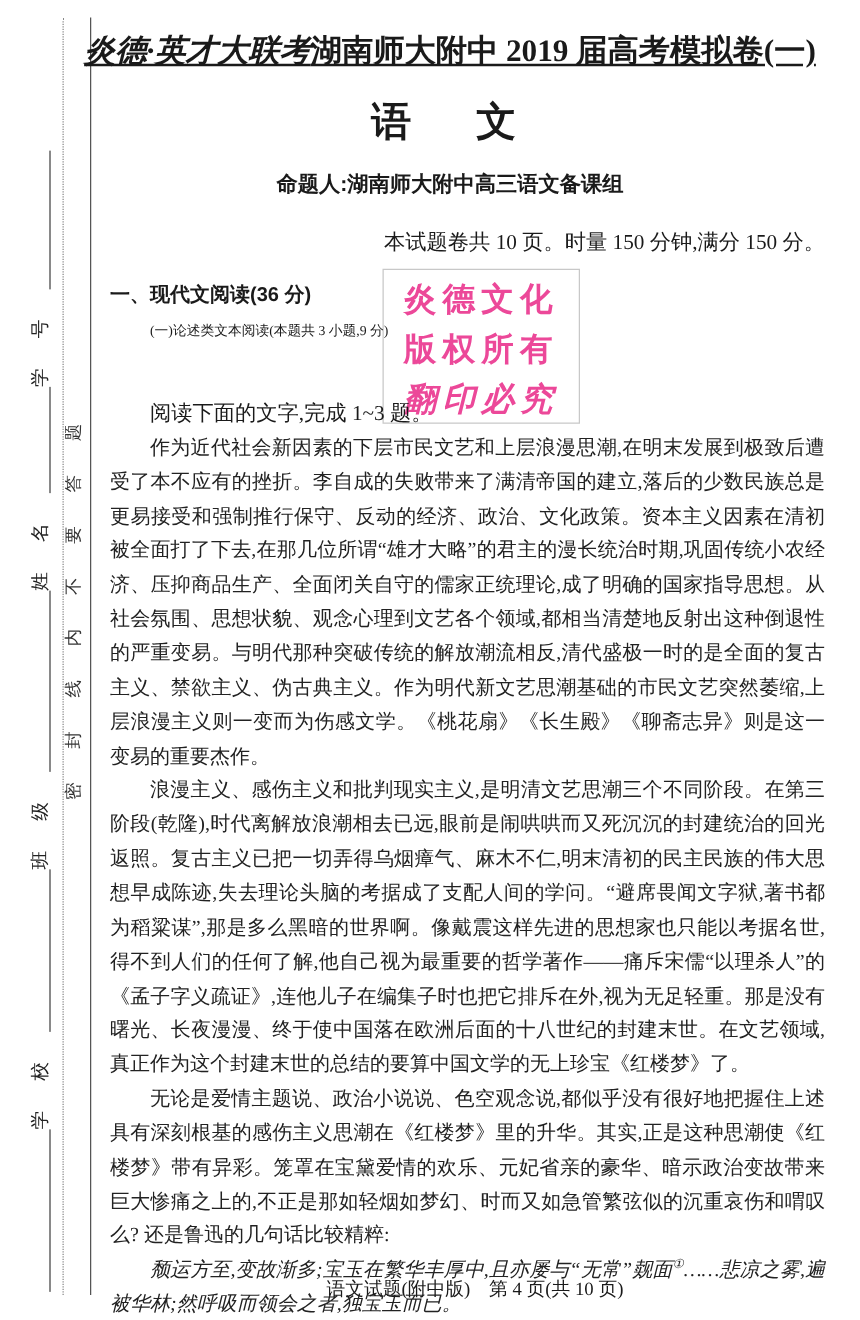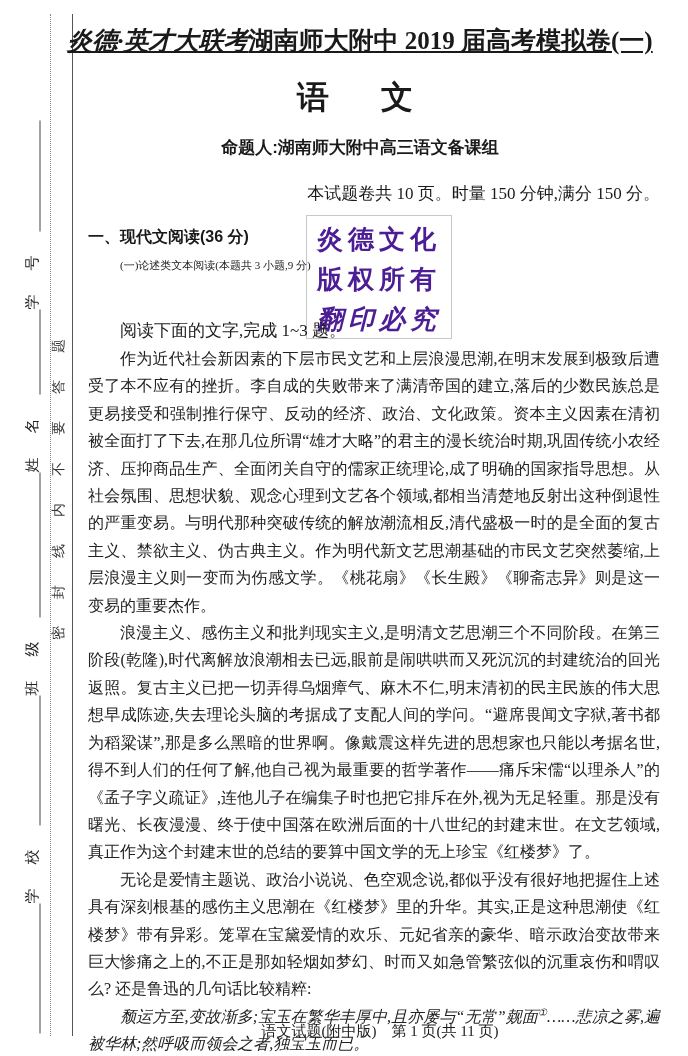--- a/index.html
+++ b/index.html
@@ -22,23 +22,23 @@
     transform:rotate(-90deg); transform-origin:center;
     display:flex; align-items:center; justify-content:center;
     font-size:15px; color:#222; white-space:nowrap;
   }
   .fields-col .field-label { letter-spacing:24px; }
   .fields-col .blank { display:inline-block; height:9px; border-bottom:1px solid #444; align-self:center; margin-top:8px; }
   .blank.b0 { width:130px; } .blank.b1 { width:130px; } .blank.b2 { width:145px; }
   .blank.b3 { width:85px;  } .blank.b4 { width:111px; }
   
   .watermark {
-    position:absolute; left:306px; top:215px; width:146px; height:124px;
+    position:absolute; left:306px; top:215px; width:158px; height:124px;
     background:#fff; border:1px solid #c8c8c8; z-index:1;
-    text-align:center; color:#4c1d95; font-weight:bold;
+    text-align:center; color:#ec4899; font-weight:bold;
     font-family:"Liberation Sans","DejaVu Sans",sans-serif;
     font-size:26px; letter-spacing:5px; line-height:40px; padding-top:3px;
     box-sizing:border-box; overflow:hidden;
   }
   .watermark .wm3 { font-style:italic; }
   
   .hdr { position:absolute; left:60px; width:600px; text-align:center; z-index:2; }
   .exam-series { top:24px; font-size:25px; font-weight:bold; white-space:nowrap;text-decoration:underline; }
   .exam-series .brand { font-style:italic; font-family:"Liberation Serif",serif; }
   .subject { top:76px; font-size:32px; font-weight:bold; font-family:"Liberation Sans","DejaVu Sans",sans-serif; letter-spacing:10px; }
@@ -103,15 +103,15 @@
 
     <p class="para">作为近代社会新因素的下层市民文艺和上层浪漫思潮,在明末发展到极致后遭受了本不应有的挫折。李自成的失败带来了满清帝国的建立,落后的少数民族总是更易接受和强制推行保守、反动的经济、政治、文化政策。资本主义因素在清初被全面打了下去,在那几位所谓“雄才大略”的君主的漫长统治时期,巩固传统小农经济、压抑商品生产、全面闭关自守的儒家正统理论,成了明确的国家指导思想。从社会氛围、思想状貌、观念心理到文艺各个领域,都相当清楚地反射出这种倒退性的严重变易。与明代那种突破传统的解放潮流相反,清代盛极一时的是全面的复古主义、禁欲主义、伪古典主义。作为明代新文艺思潮基础的市民文艺突然萎缩,上层浪漫主义则一变而为伤感文学。《桃花扇》《长生殿》《聊斋志异》则是这一变易的重要杰作。</p>
     <p class="para">浪漫主义、感伤主义和批判现实主义,是明清文艺思潮三个不同阶段。在第三阶段(乾隆),时代离解放浪潮相去已远,眼前是闹哄哄而又死沉沉的封建统治的回光返照。复古主义已把一切弄得乌烟瘴气、麻木不仁,明末清初的民主民族的伟大思想早成陈迹,失去理论头脑的考据成了支配人间的学问。“避席畏闻文字狱,著书都为稻粱谋”,那是多么黑暗的世界啊。像戴震这样先进的思想家也只能以考据名世,得不到人们的任何了解,他自己视为最重要的哲学著作——痛斥宋儒“以理杀人”的《孟子字义疏证》,连他儿子在编集子时也把它排斥在外,视为无足轻重。那是没有曙光、长夜漫漫、终于使中国落在欧洲后面的十八世纪的封建末世。在文艺领域,真正作为这个封建末世的总结的要算中国文学的无上珍宝《红楼梦》了。</p>
     <p class="para">无论是爱情主题说、政治小说说、色空观念说,都似乎没有很好地把握住上述具有深刻根基的感伤主义思潮在《红楼梦》里的升华。其实,正是这种思潮使《红楼梦》带有异彩。笼罩在宝黛爱情的欢乐、元妃省亲的豪华、暗示政治变故带来巨大惨痛之上的,不正是那如轻烟如梦幻、时而又如急管繁弦似的沉重哀伤和喟叹么? 还是鲁迅的几句话比较精粹:</p>
 
     <p class="para quote"><span>颓运方至,变故渐多;宝玉在繁华丰厚中,且亦屡与“无常”觌面</span><sup class="note-ref">①</sup><span>……悲凉之雾,遍被华林;然呼吸而领会之者,独宝玉而已。</span></p>
 
     <p class="para">这不正是人生空幻么? 尽管号称“康乾盛世”,这个社会行程的回光返照毕竟经不</p>
   </div>
 
-  <div class="footer">语文试题(附中版)　第 1 页(共 11 页)</div>
+  <div class="footer">语文试题(附中版)　第 4 页(共 10 页)</div>
 
 </div>
 
 </body></html>

